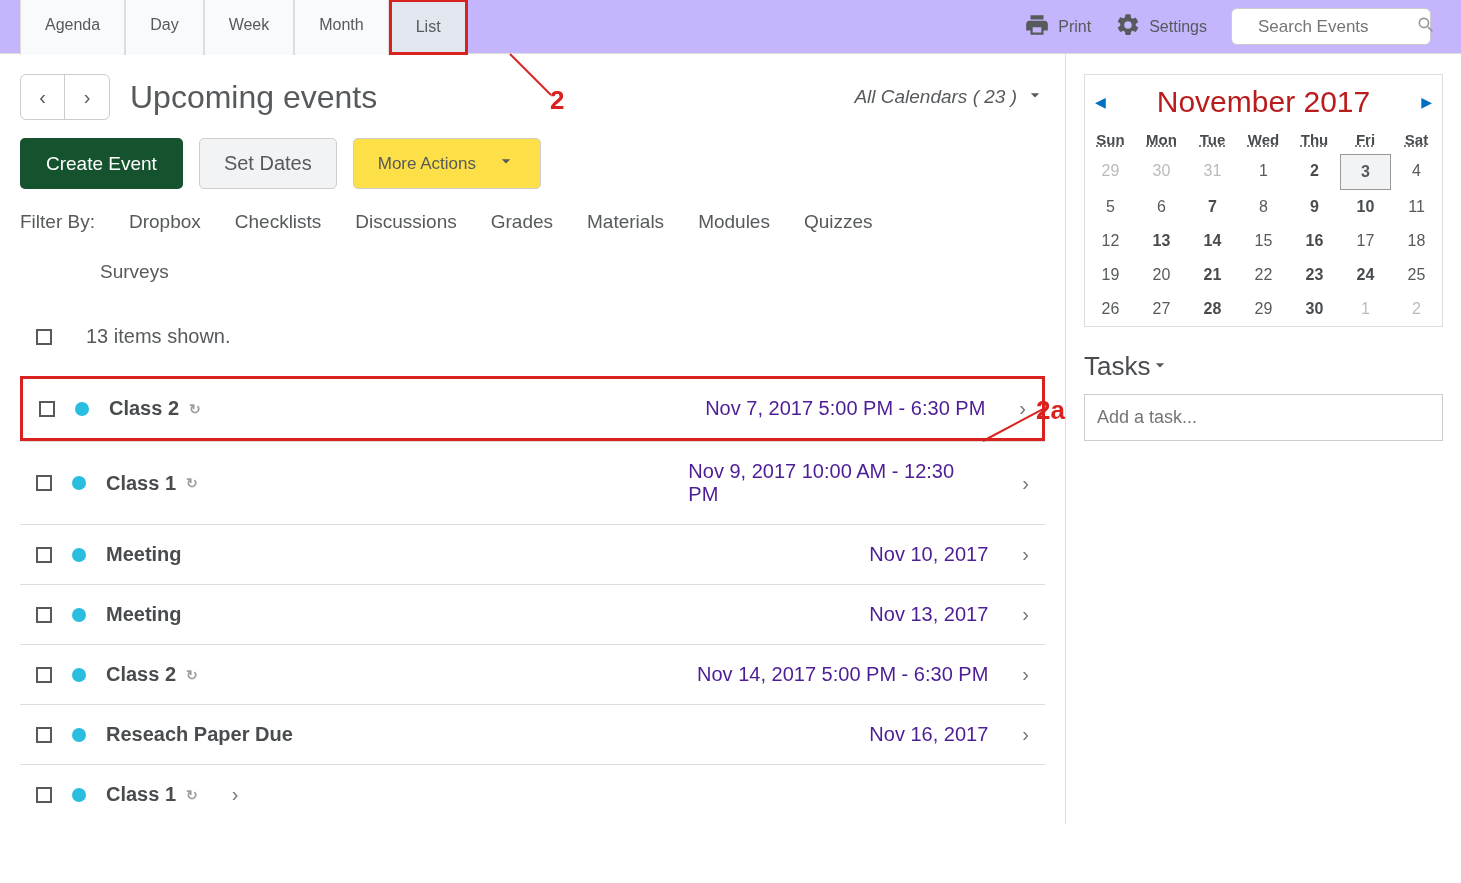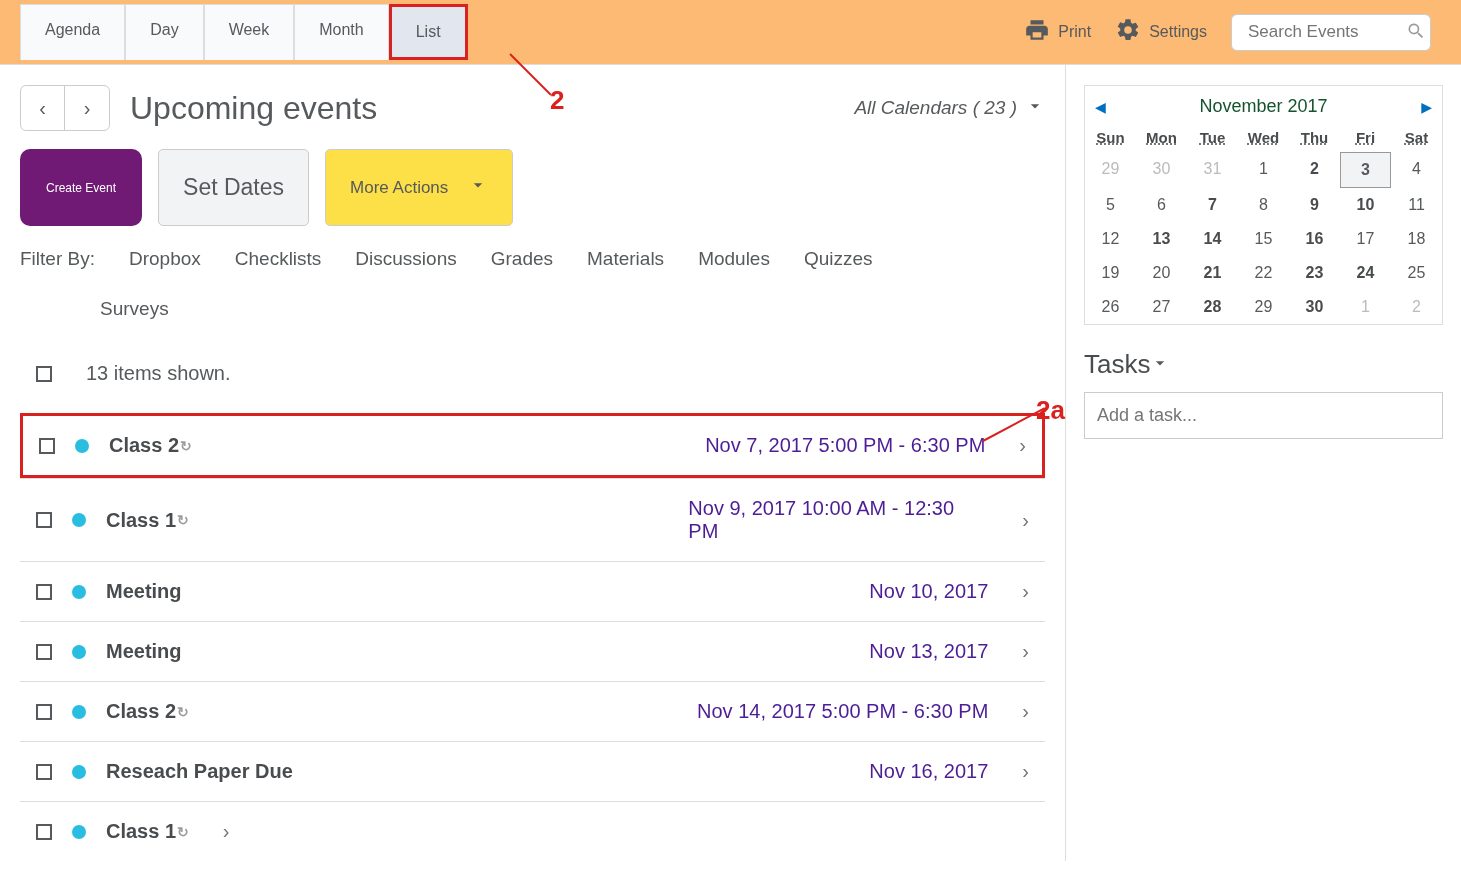--- a/index.html
+++ b/index.html
@@ -1,52 +1,52 @@
 <!DOCTYPE html>
 <html><head>
 <meta charset="utf-8">
 <style>
 * { margin: 0; padding: 0; box-sizing: border-box; }
 body { font-family: -apple-system, BlinkMacSystemFont, "Segoe UI", Arial, sans-serif; background: #fff; color: #565a5c; font-size: 15px; width: 1461px; }
-.top-bar { display: flex; align-items: center; border-bottom: 1px solid #ddd; background: #fdba74; padding: 0; height: 65px; }
+.top-bar { display: flex; align-items: center; border-bottom: 1px solid #ddd; background: #c4b5fd; padding: 0; height: 54px; }
 .view-tabs { display: flex; margin-left: 20px; }
 .view-tab { padding: 16px 24px; background: #f9fafb; border: 1px solid #ddd; border-bottom: none; color: #565a5c; cursor: pointer; font-size: 16px; }
 .view-tab.active { background: #e1e6ef; border: 3px solid #d9221f; }
 .top-right { margin-left: auto; display: flex; align-items: center; gap: 24px; padding-right: 30px; }
 .topbtn { display: flex; align-items: center; gap: 8px; cursor: pointer; font-size: 16px; color: #565a5c; }
-.search-box { border: 1px solid #ccc; border-radius: 6px; padding: 6px 16px; display: flex; align-items: center; gap: 8px; width: 200px; background: #fff; }
+.search-box { border: 1px solid #ccc; border-radius: 6px; padding: 6px 26px; display: flex; align-items: center; gap: 8px; width: 200px; background: #fff; }
 .search-box input { border: none; outline: none; font-size: 17px; color: #999; width: 150px; background: transparent; }
 .main-wrap { display: flex; }
 .left-col { flex: 1; padding: 20px 20px 0 20px; border-right: 1px solid #ddd; }
 .right-col { width: 395px; padding: 20px 18px; }
 .page-head { display: flex; align-items: center; gap: 20px; margin-bottom: 18px; }
 .nav-arrows { display: flex; border: 1px solid #ccc; border-radius: 6px; }
 .nav-arrow { width: 44px; height: 44px; display: flex; align-items: center; justify-content: center; cursor: pointer; font-size: 20px; color: #565a5c; }
 .nav-arrow:first-child { border-right: 1px solid #ccc; }
 .page-title { font-size: 32px; color: #565a5c; font-weight: 400; }
 .calendars-sel { margin-left: auto; font-style: italic; font-size: 19px; color: #565a5c; display: flex; align-items: center; gap: 8px; cursor: pointer; }
 .action-row { display: flex; gap: 16px; margin-bottom: 22px; }
-.btn-primary { background: #701a75; color: #fff; border: none; padding: 12px 26px; font-size: 12px; border-radius: 10px; cursor: pointer; }
-.btn-secondary { background: #f2f3f5; color: #565a5c; border: 1px solid #ccc; padding: 24px 24px; font-size: 23px; border-radius: 5px; cursor: pointer; }
+.btn-primary { background: #14532d; color: #fff; border: none; padding: 12px 26px; font-size: 19px; border-radius: 5px; cursor: pointer; }
+.btn-secondary { background: #f2f3f5; color: #565a5c; border: 1px solid #ccc; padding: 13px 24px; font-size: 20px; border-radius: 5px; cursor: pointer; }
 .btn-more { background: #fde047; color: #565a5c; border: 1px solid #ccc; padding: 12px 24px; font-size: 17px; border-radius: 5px; cursor: pointer; display: flex; align-items: center; gap: 20px; }
 .filter-row { display: flex; flex-wrap: wrap; gap: 28px 34px; align-items: baseline; margin-bottom: 32px; font-size: 19px; }
 .filter-label { color: #565a5c; }
 .filter-link { color: #565a5c; cursor: pointer; }
 .count-row { display: flex; align-items: center; gap: 34px; padding: 10px 16px; margin-bottom: 18px; font-size: 20px; }
 .cb { width: 16px; height: 16px; border: 2px solid #565a5c; background: #fff; cursor: pointer; flex-shrink: 0; }
 .event-row { display: flex; align-items: center; gap: 20px; padding: 18px 16px; border-top: 1px solid #ddd; font-size: 20px; }
 .event-row.highlighted { border: 3px solid #d9221f; }
 .dot { width: 14px; height: 14px; border-radius: 50%; background: #29bde0; flex-shrink: 0; }
-.event-title { font-weight: 600; color: #494c4e; display: flex; align-items: center; gap: 1px; }
+.event-title { font-weight: 600; color: #494c4e; display: flex; align-items: center; gap: 10px; }
 .repeat-ico { font-size: 14px; color: #9e9e9e; }
 .event-date { margin-left: auto; color: #4c1d95; max-width: 300px; text-align: left; }
 .chevron { color: #757575; margin-left: 14px; cursor: pointer; }
 .mini-cal { border: 1px solid #ddd; }
 .mini-head { display: flex; align-items: center; justify-content: space-between; padding: 10px 10px 6px; }
-.mini-title { font-size: 18px; color: #14532d; }
+.mini-title { font-size: 30px; color: #b91c1c; }
 .mini-nav { color: #006fbf; cursor: pointer; font-size: 14px; }
 .mini-grid { display: grid; grid-template-columns: repeat(7, 1fr); }
 .mini-h { text-align: center; font-size: 15px; font-weight: 700; text-decoration: underline dotted; color: #494c4e; padding: 6px 0; }
 .mini-c { text-align: center; padding: 8px 0; font-size: 16px; color: #565a5c; cursor: pointer; }
 .mini-c.other { color: #bbb; }
 .mini-c.bold { font-weight: 700; color: #494c4e; }
 .mini-c.today { border: 1px solid #999; background: #f2f3f5; font-weight: 700; }
 .annotation { position: absolute; color: #d9221f; font-size: 26px; font-weight: 700; }
 .annotation-line { position: absolute; background: #d9221f; height: 2px; transform-origin: left center; }
 .tasks-h { font-size: 26px; color: #494c4e; margin: 24px 0 12px; display: flex; align-items: center; }

